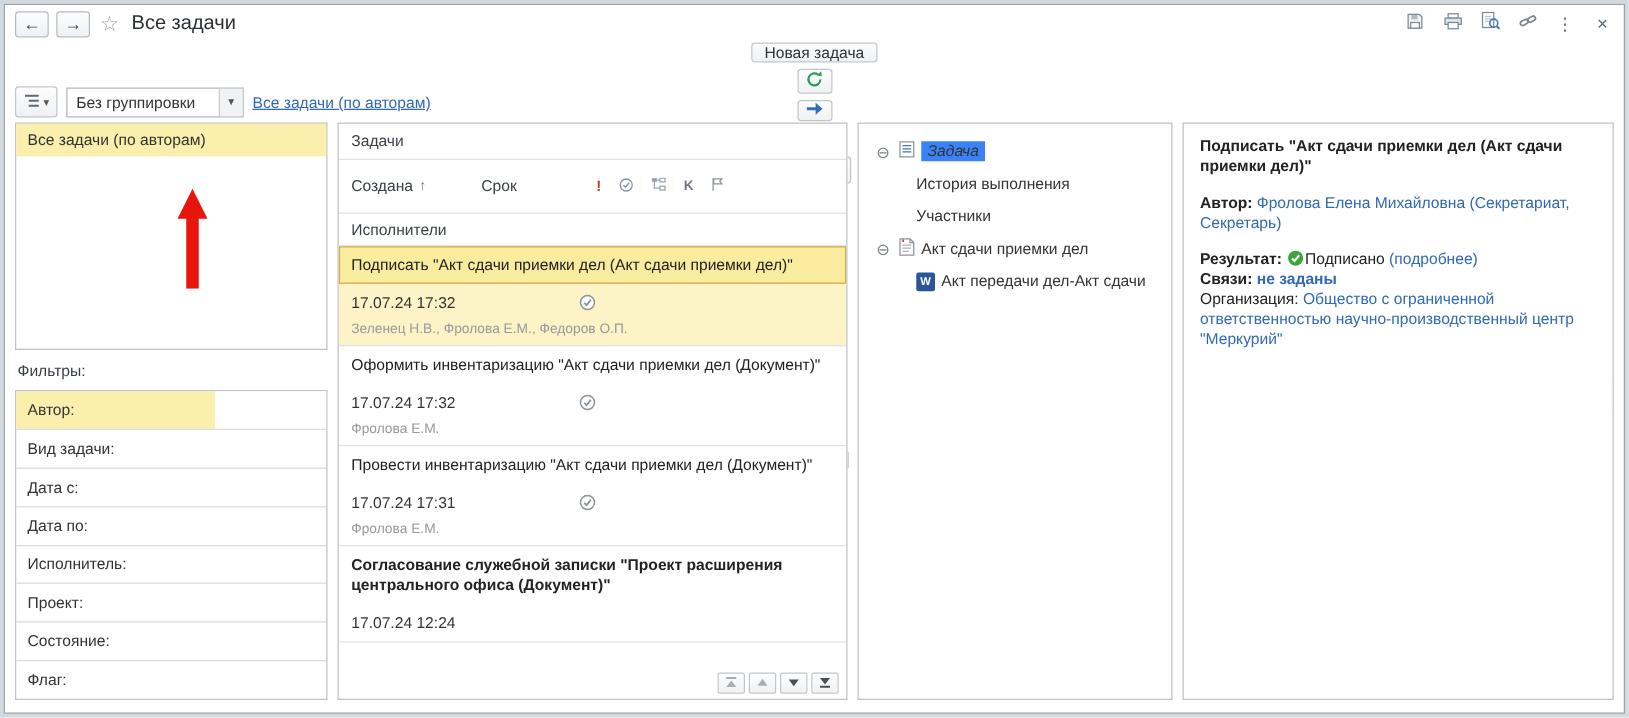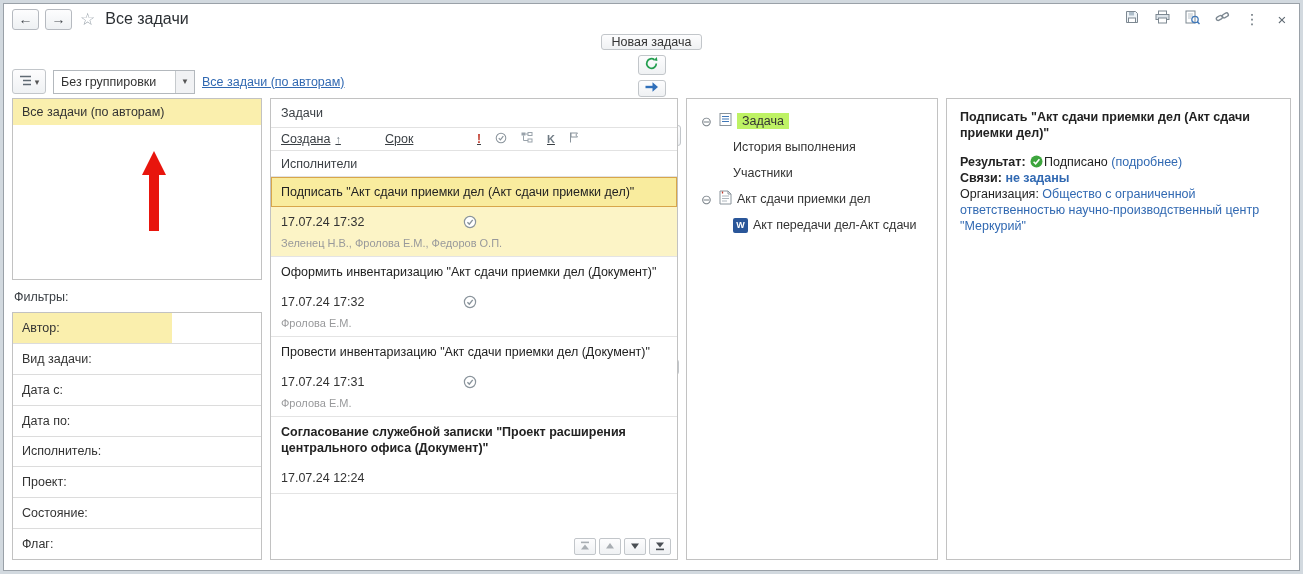--- a/index.html
+++ b/index.html
@@ -66,22 +66,22 @@
   .filters-title { margin:10px 0 8px 2px; font-size:12.5px; color:#3a3f44; }
   .filters-box { flex:1; display:flex; flex-direction:column; }
   .filter-row { flex:1; border-bottom:1px solid #dcdcdc; display:flex; align-items:center;
                 padding:0 9px; font-size:12.5px; }
   .filter-row:last-child { border-bottom:none; }
   .filter-row.current { background:linear-gradient(to right,#FAEFAD 0,#FAEFAD 64%,#fff 64%); }
 
   
   .col-tasks { width:408px; position:relative; overflow:hidden; display:flex; flex-direction:column; }
   .tasks-title { height:28px; line-height:28px; padding:0 10px; font-size:12.5px; color:#3a3f44; }
-  .tasks-header { height:24px; display:flex; align-items:center; border-top:1px solid #e2e2e2;
-                  border-bottom:1px solid #e2e2e2; font-size:12.5px; color:#3a3f44; padding:0 10px;text-decoration:underline; }
+  .tasks-header { height:44px; display:flex; align-items:center; border-top:1px solid #e2e2e2;
+                  border-bottom:1px solid #e2e2e2; font-size:12.5px; color:#3a3f44; padding:0 10px; }
   .th-created { width:104px; display:flex; gap:5px; align-items:center; }
   .sort { color:#6f7a83; font-size:11px; }
   .th-due { width:92px; }
   .th-icons { display:flex; gap:14px; align-items:center; }
   .pri { color:#c0392b; font-weight:bold; font-size:12px; }
   .kmini { color:#6f7a83; font-size:11px; font-weight:bold; }
   .tasks-subheader { height:26px; line-height:26px; padding:0 10px; font-size:12.5px; color:#3a3f44;
                      border-bottom:1px solid #e2e2e2; }
   .task-row { border-bottom:1px solid #e4e4e4; }
   .task-title { padding:7px 10px; font-size:12.5px; color:#222; line-height:16px; }
@@ -94,21 +94,21 @@
   .tasks-nav { position:absolute; bottom:3px; right:5px; display:flex; gap:3px; background:#fff; padding:1px; }
   .tasks-nav button { width:22px; height:17px; border:1px solid #c2c6ca; border-radius:2px;
                       background:linear-gradient(#fdfdfe,#eff1f3); display:inline-flex;
                       align-items:center; justify-content:center; }
 
   
   .col-tree { width:252px; padding:9px 6px; font-size:12.5px; }
   .tree-row { height:26px; display:flex; align-items:center; gap:5px; padding-left:6px; }
   .tree-row.child { padding-left:40px; }
   .expander { color:#7b838a; font-size:13px; width:15px; text-align:center; }
-  .tree-label.current { background:#bef264; padding:1px 5px; }
+  .tree-label.current { background:#3b82f6; padding:1px 5px;font-style:italic; }
   .word-ic { width:15px; height:15px; background:#2a5699; color:#fff; font-size:9px; font-weight:bold;
              display:inline-flex; align-items:center; justify-content:center; border-radius:2px; }
 
   
   .col-details { flex:1; padding:10px 13px; font-size:12.5px; line-height:16px; color:#222; overflow:hidden; }
   .d-title { font-weight:bold; margin-bottom:13px; }
   .d-block { margin-bottom:13px; }
   .lbl { font-weight:bold; }
   .blue { color:#3169b2; }
   .blue.bold { font-weight:bold; }
@@ -405,20 +405,24 @@
         <span class="tree-label">Акт сдачи приемки дел</span>
       </div>
       <div class="tree-row child">
         <span class="word-ic">W</span>
         <span class="tree-label">Акт передачи дел-Акт сдачи</span>
       </div>
     </div>
 
     <div class="col-details panel">
       <div class="d-title">Подписать "Акт сдачи приемки дел (Акт сдачи приемки дел)"</div>
+      <div class="d-block">
+        <span class="lbl">Автор:</span>
+        <span class="blue">Фролова Елена Михайловна (Секретариат, Секретарь)</span>
+      </div>
       <div>
         <span class="lbl">Результат:</span>
         <span class="inline-ic">
             <svg width="13" height="13" viewBox="0 0 13 13">
               <circle cx="6.5" cy="6.5" r="6" fill="#3da53d"></circle>
               <path d="M3.6 6.8l2 2 3.8-4.6" fill="none" stroke="#fff" stroke-width="1.6"></path>
             </svg>
           </span><span>Подписано</span>
         <span class="blue">(подробнее)</span>
       </div>

